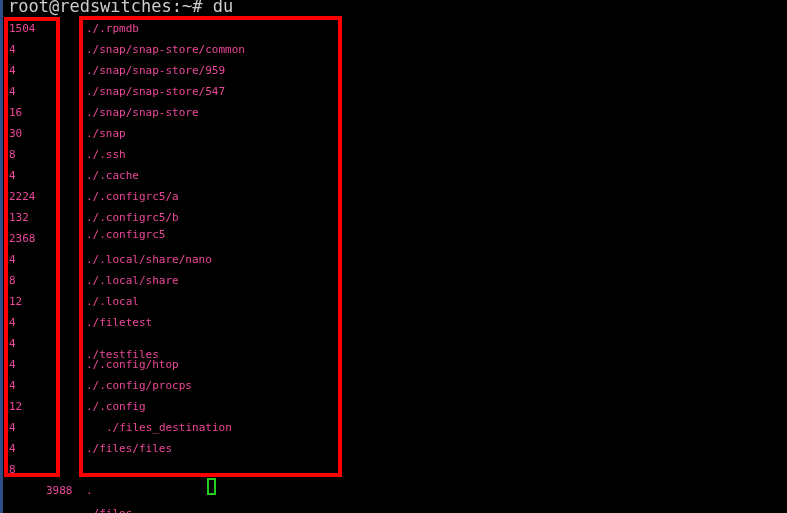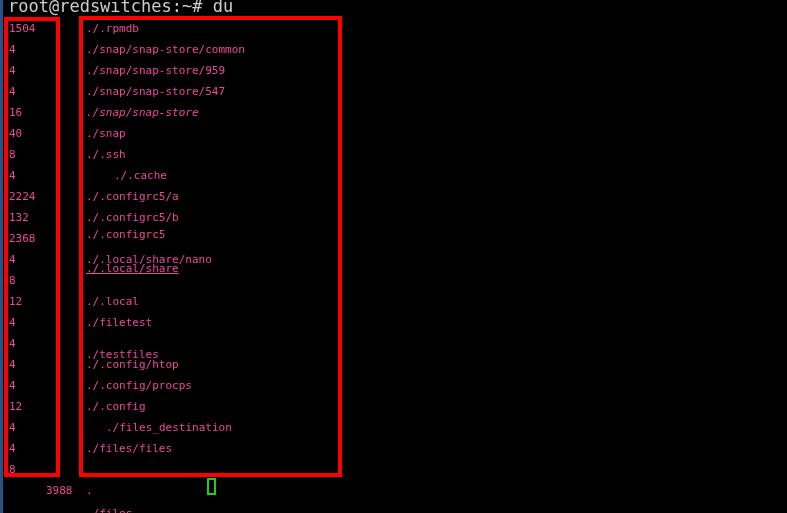--- a/index.html
+++ b/index.html
@@ -114,37 +114,37 @@
   <div id="output-area">
       <div class="out-row out-size" style="top: 18px;">1504</div>
       <div class="out-row out-path" style="top: 18px;">./.rpmdb</div>
       <div class="out-row out-size" style="top: 39px;">4</div>
       <div class="out-row out-path" style="top: 39px;">./snap/snap-store/common</div>
       <div class="out-row out-size" style="top: 60px;">4</div>
       <div class="out-row out-path" style="top: 60px;">./snap/snap-store/959</div>
       <div class="out-row out-size" style="top: 81px;">4</div>
       <div class="out-row out-path" style="top: 81px;">./snap/snap-store/547</div>
       <div class="out-row out-size" style="top: 102px;">16</div>
-      <div class="out-row out-path" style="top: 102px; font-style: italic;">./snap/snap-store</div>
-      <div class="out-row out-size" style="top: 123px;">40</div>
+      <div class="out-row out-path" style="top: 102px;">./snap/snap-store</div>
+      <div class="out-row out-size" style="top: 123px;">30</div>
       <div class="out-row out-path" style="top: 123px;">./snap</div>
       <div class="out-row out-size" style="top: 144px;">8</div>
       <div class="out-row out-path" style="top: 144px;">./.ssh</div>
       <div class="out-row out-size" style="top: 165px;">4</div>
-      <div class="out-row out-path" style="top: 165px; margin-left: 28px;">./.cache</div>
+      <div class="out-row out-path" style="top: 165px;">./.cache</div>
       <div class="out-row out-size" style="top: 186px;">2224</div>
       <div class="out-row out-path" style="top: 186px;">./.configrc5/a</div>
       <div class="out-row out-size" style="top: 207px;">132</div>
       <div class="out-row out-path" style="top: 207px;">./.configrc5/b</div>
       <div class="out-row out-size" style="top: 228px;">2368</div>
       <div class="out-row out-path" style="top: 224px;">./.configrc5</div>
       <div class="out-row out-size" style="top: 249px;">4</div>
       <div class="out-row out-path" style="top: 249px;">./.local/share/nano</div>
       <div class="out-row out-size" style="top: 270px;">8</div>
-      <div class="out-row out-path" style="top: 258px; text-decoration: underline;">./.local/share</div>
+      <div class="out-row out-path" style="top: 270px;">./.local/share</div>
       <div class="out-row out-size" style="top: 291px;">12</div>
       <div class="out-row out-path" style="top: 291px;">./.local</div>
       <div class="out-row out-size" style="top: 312px;">4</div>
       <div class="out-row out-path" style="top: 312px;">./filetest</div>
       <div class="out-row out-size" style="top: 333px;">4</div>
       <div class="out-row out-path" style="top: 344px;">./testfiles</div>
       <div class="out-row out-size" style="top: 354px;">4</div>
       <div class="out-row out-path" style="top: 354px;">./.config/htop</div>
       <div class="out-row out-size" style="top: 375px;">4</div>
       <div class="out-row out-path" style="top: 375px; text-align: center;">./.config/procps</div>

